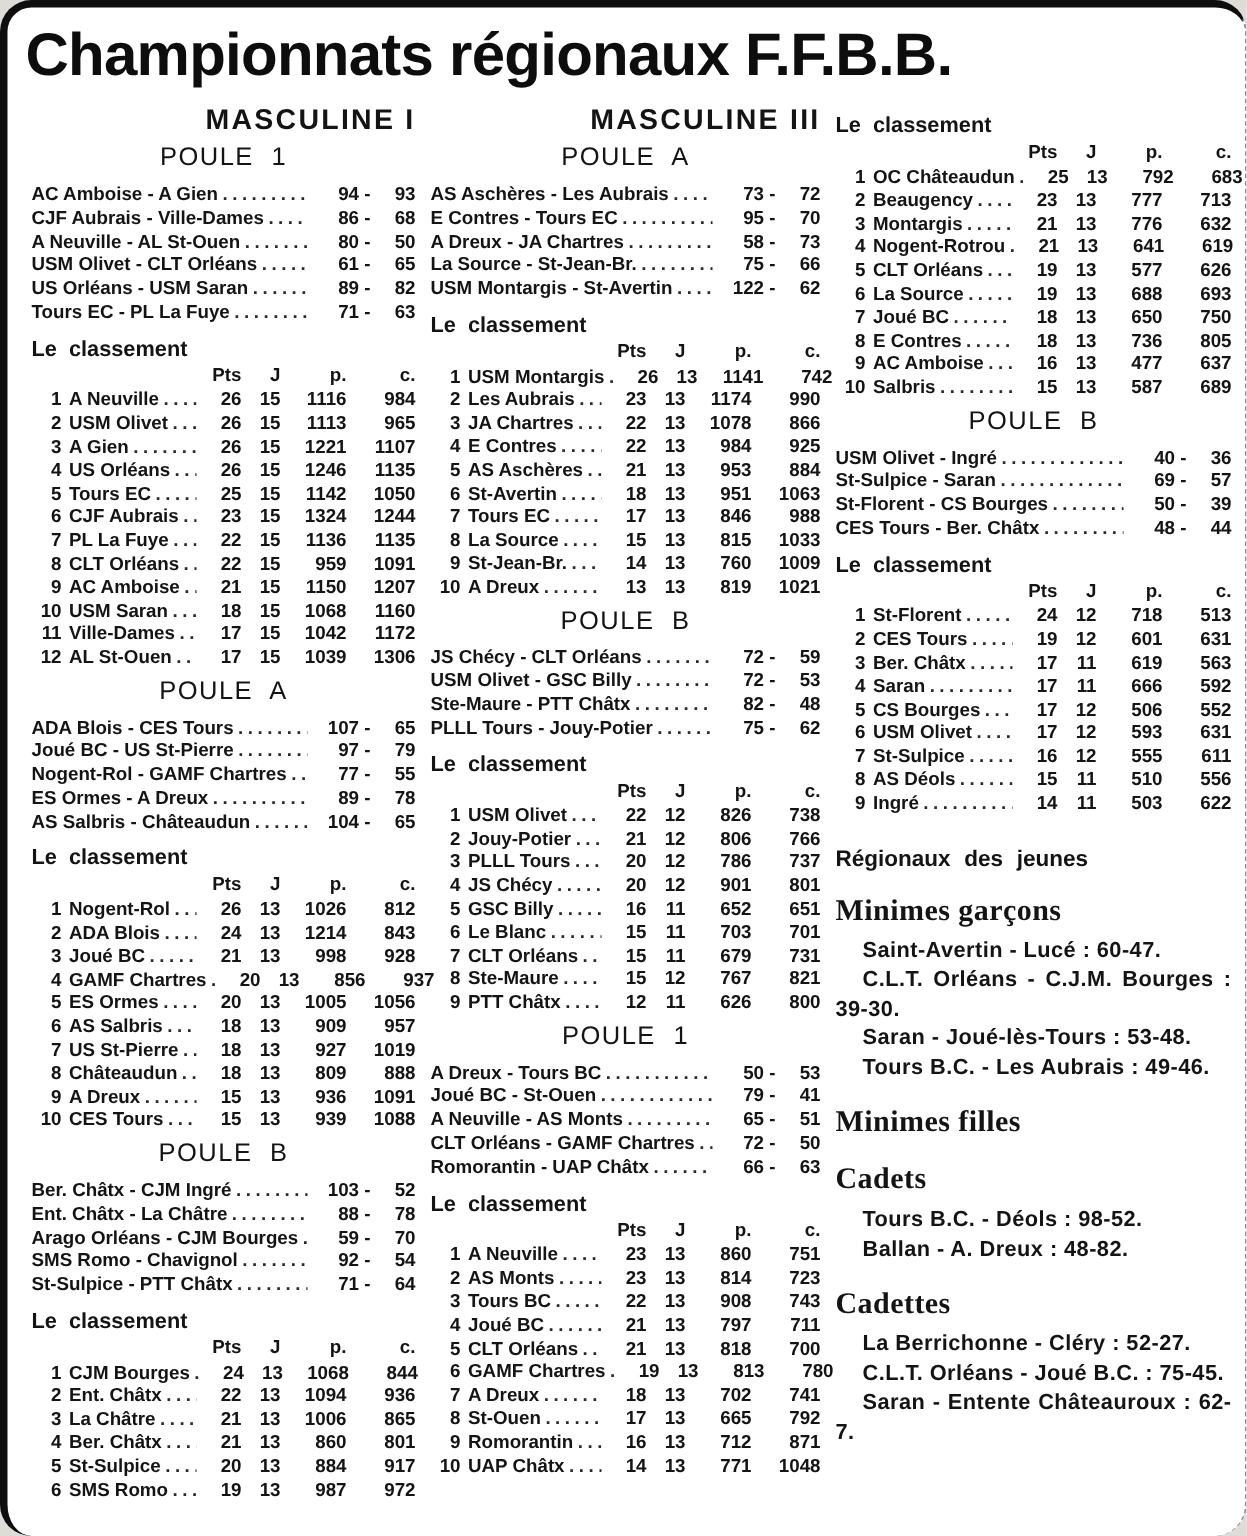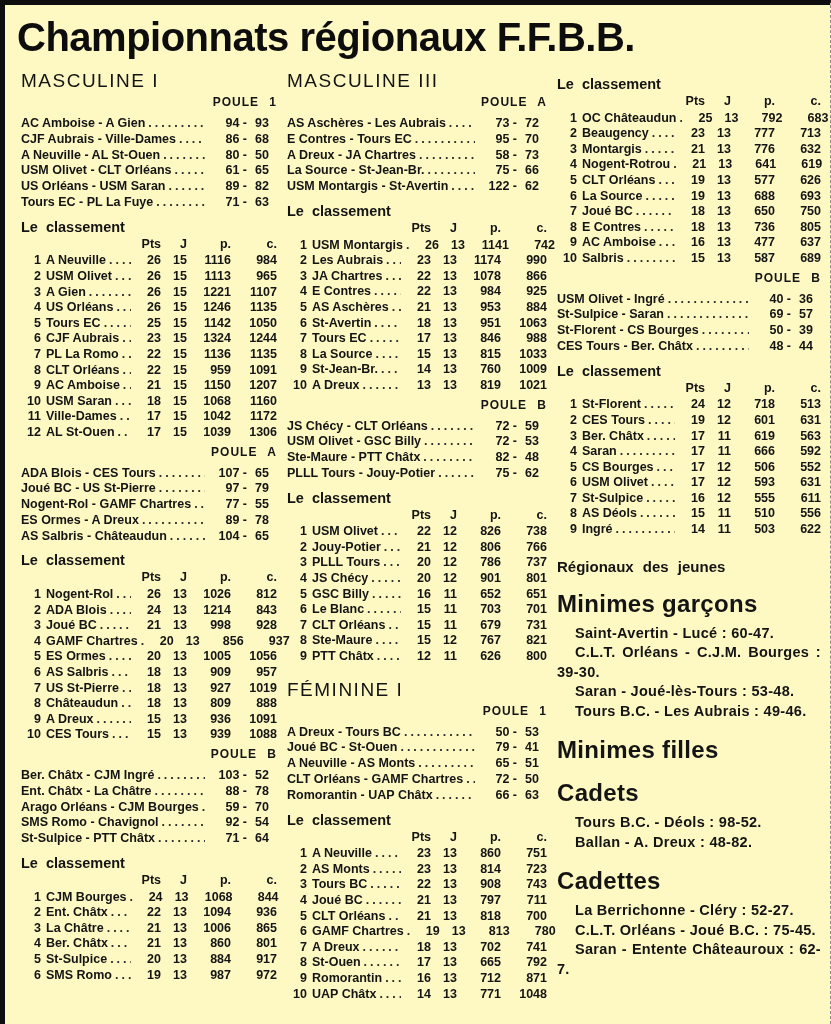--- a/index.html
+++ b/index.html
@@ -1,55 +1,56 @@
 <!DOCTYPE html>
 <html><head>
 <meta charset="utf-8">
 <style>
   html,body{margin:0;padding:0;background:#dedcd6;}
   .page{
     width:831px;height:1024px;box-sizing:border-box;
-    background:#fef9c3;color:#141414;
+    background:#ffffff;color:#141414;
     border-left:5px solid #0e0e0e;border-top:5px solid #0e0e0e;
     border-right:1px dashed #8a8a8a;
     font-family:"Liberation Sans", sans-serif;
     overflow:hidden;
+    border-radius:21px;
   }
   .main-title{
     font-size:40px;font-weight:800;letter-spacing:-0.5px;
     margin:10px 6px 8px 12px;white-space:nowrap;color:#0d0d0d;
   }
   .cols{display:grid;grid-template-columns:256px 260px 264px;column-gap:10px;padding-left:16px;}
   .col{min-width:0;}
   .col > :first-child{margin-top:2px;}
 
-  .h1{font-size:19px;font-weight:400;text-align:left;letter-spacing:1.5px;margin:14px 0 2px;}
-  .h2{font-size:12px;font-weight:700;text-align:right;letter-spacing:1px;word-spacing:6px;margin:3px 0 7px;}
+  .h1{font-size:19px;font-weight:700;text-align:right;letter-spacing:1.5px;margin:14px 0 2px;}
+  .h2{font-size:17px;font-weight:400;text-align:center;letter-spacing:1px;word-spacing:6px;margin:3px 0 7px;}
 
   .results{font-size:12.5px;font-weight:700;line-height:15.8px;margin-bottom:2px;}
   .mrow{display:flex;align-items:baseline;}
   .mlabel{white-space:nowrap;}
   .lead{flex:1 1 auto;overflow:hidden;white-space:nowrap;letter-spacing:3px;padding:0 3px;color:#2a2a2a;}
   .s1{flex:0 0 42px;text-align:right;white-space:nowrap;}
-  .s2{flex:0 0 30px;text-align:center;}
+  .s2{flex:0 0 30px;text-align:right;}
 
   .classement{font-size:12.5px;font-weight:700;line-height:15.6px;margin-bottom:4px;}
   .ctitle{font-size:14.5px;font-weight:800;word-spacing:4px;margin:7px 0 1px;line-height:18px;}
   .crow{display:flex;align-items:baseline;}
   .chead{margin-bottom:1px;}
   .spacer{flex:1 1 auto;}
   .rank{flex:0 0 20px;text-align:right;margin-right:5px;}
   .team{white-space:nowrap;}
   .pts{flex:0 0 30px;text-align:right;}
   .j{flex:0 0 26px;text-align:right;}
   .p{flex:0 0 44px;text-align:right;}
   .c{flex:0 0 46px;text-align:right;}
 
   .bigtitle{font-size:15px;font-weight:800;word-spacing:5px;margin:20px 0 2px;}
-  .subhead{font-size:24px;font-weight:700;margin:15px 0 6px;letter-spacing:0.3px;}
+  .subhead{font-size:20px;font-weight:700;margin:15px 0 6px;letter-spacing:0.3px;font-family:Liberation Serif, serif;}
   .paras .para{margin:0;text-indent:18px;text-align:justify;font-size:14.5px;line-height:19.5px;font-weight:600;letter-spacing:0.3px;}
 </style>
 </head>
 <body>
 
 <div class="page">
   <h1 class="main-title">Championnats régionaux F.F.B.B.</h1>
   <div class="cols">
     <div class="col">
         <div class="h1">MASCULINE I</div>
@@ -150,21 +151,21 @@
             <span class="rank">6</span>
             <span class="team">CJF Aubrais</span>
             <span class="lead">..........................................................................................</span>
             <span class="pts">23</span>
             <span class="j">15</span>
             <span class="p">1324</span>
             <span class="c">1244</span>
           </div>
           <div class="crow">
             <span class="rank">7</span>
-            <span class="team">PL La Romo</span>
+            <span class="team">PL La Fuye</span>
             <span class="lead">..........................................................................................</span>
             <span class="pts">22</span>
             <span class="j">15</span>
             <span class="p">1136</span>
             <span class="c">1135</span>
           </div>
           <div class="crow">
             <span class="rank">8</span>
             <span class="team">CLT Orléans</span>
             <span class="lead">..........................................................................................</span>
@@ -687,21 +688,20 @@
           <div class="crow">
             <span class="rank">9</span>
             <span class="team">PTT Châtx</span>
             <span class="lead">..........................................................................................</span>
             <span class="pts">12</span>
             <span class="j">11</span>
             <span class="p">626</span>
             <span class="c">800</span>
           </div>
         </div>
-        <div class="h1">FÉMININE I</div>
         <div class="h2">POULE 1</div>
         <div class="results">
           <div class="mrow">
             <span class="mlabel">A Dreux - Tours BC</span>
             <span class="lead">..........................................................................................</span>
             <span class="s1">50 -</span>
             <span class="s2">53</span>
           </div>
           <div class="mrow">
             <span class="mlabel">Joué BC - St-Ouen</span>

